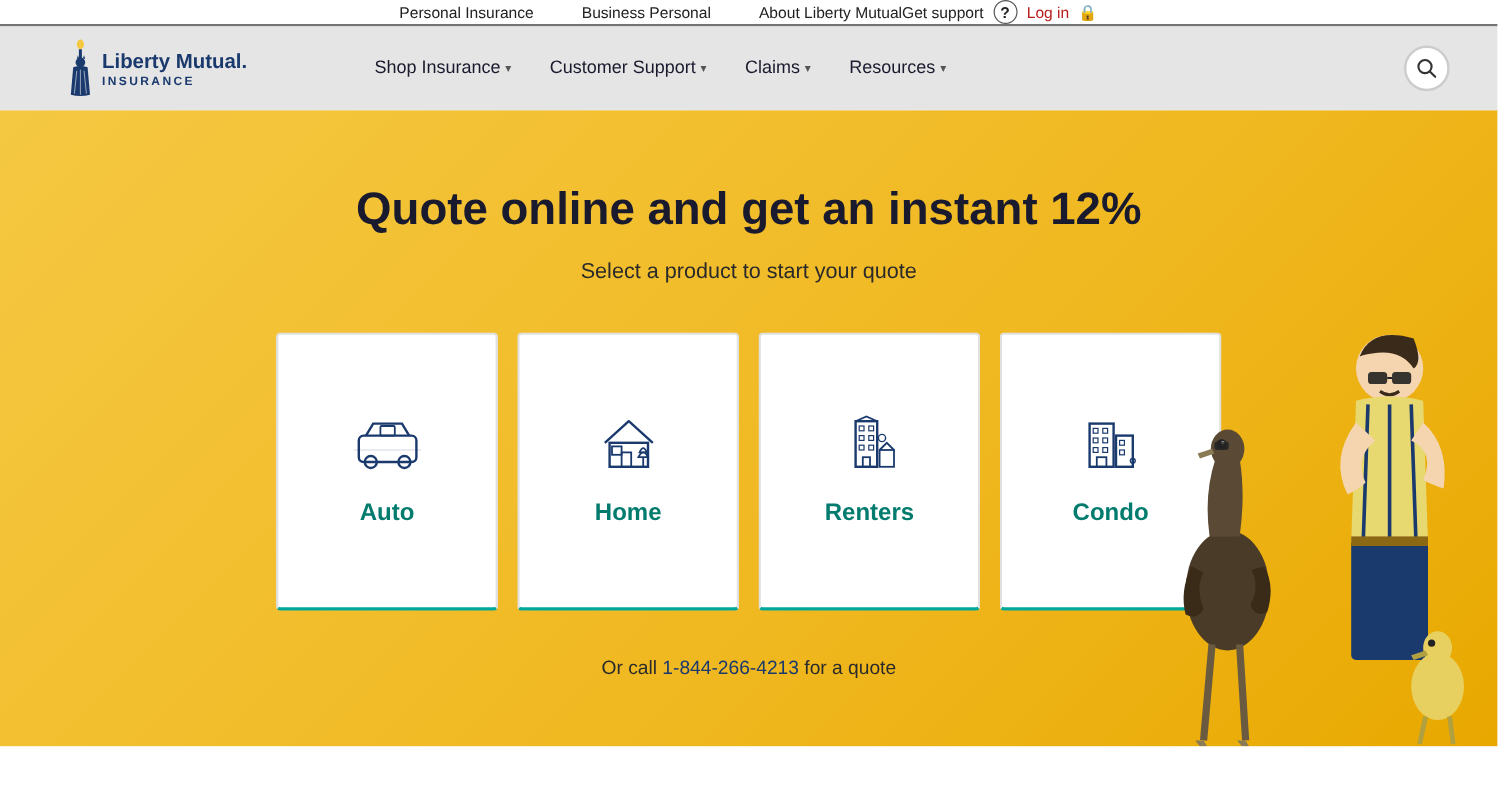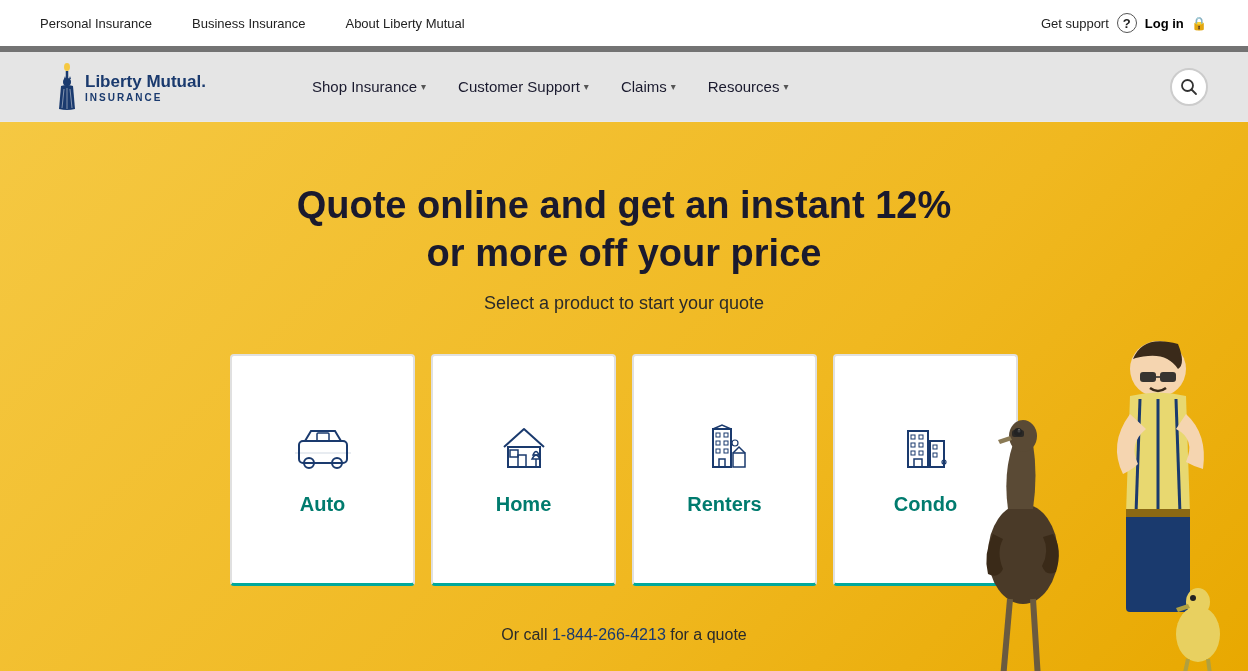--- a/index.html
+++ b/index.html
@@ -1,37 +1,37 @@
 <!DOCTYPE html>
 <html><head>
   <meta charset="utf-8">
   <style>
     * { box-sizing: border-box; margin: 0; padding: 0; }
     body { font-family: 'Arial', sans-serif; background: #fff; overflow-x: hidden; }
 
     
     .top-bar {
       background: #fff;
-      border-bottom: 6px solid #737373;
+      border-bottom: 2px solid #737373;
       display: flex;
       align-items: center;
-      justify-content: space-between;
+      justify-content: center;
       padding: 0 40px;
-      height: 52px;
+      height: 22px;
     }
     .top-bar-left { display: flex; gap: 40px; }
     .top-bar-left a {
       font-size: 13px;
       color: #222;
       text-decoration: none;
       font-weight: 500;
     }
     .top-bar-right { display: flex; align-items: center; gap: 8px; }
     .top-bar-right span { font-size: 13px; color: #222; }
-    .top-bar-right a { font-size: 13px; color: #000000; text-decoration: none; font-weight: 700; }
+    .top-bar-right a { font-size: 13px; color: #b91c1c; text-decoration: none; font-weight: 400; }
     .circle-icon {
       width: 20px; height: 20px;
       border: 1.5px solid #555;
       border-radius: 50%;
       display: inline-flex; align-items: center; justify-content: center;
       font-size: 11px; color: #555; font-weight: bold;
     }
     .lock-icon { font-size: 14px; color: #555; }
 
     
@@ -135,21 +135,21 @@
       height: 400px;
       overflow: hidden;
     }
   </style>
 </head>
 <body>
 
 <div class="top-bar">
   <div class="top-bar-left">
     <a>Personal Insurance</a>
-    <a>Business Insurance</a>
+    <a>Business Personal</a>
     <a>About Liberty Mutual</a>
   </div>
   <div class="top-bar-right">
     <span>Get support</span>
     <span class="circle-icon">?</span>
     <a>Log in</a>
     <span class="lock-icon">🔒</span>
   </div>
 </div>
 
@@ -204,21 +204,20 @@
     <svg width="18" height="18" viewBox="0 0 18 18" fill="none" xmlns="http://www.w3.org/2000/svg">
       <circle cx="7.5" cy="7.5" r="5.5" stroke="#333" stroke-width="1.8"></circle>
       <line x1="11.5" y1="11.5" x2="16" y2="16" stroke="#333" stroke-width="1.8" stroke-linecap="round"></line>
     </svg>
   </button>
 </nav>
 
 <section class="hero">
   <h1 class="hero-title">
     <span>Quote online and get an instant 12%</span><br>
-    <span>or more off your price</span>
   </h1>
   <p class="hero-subtitle">Select a product to start your quote</p>
 
   <div class="product-cards">
 
     <div class="product-card">
       <div class="card-icon">
         <svg viewBox="0 0 56 50" fill="none" xmlns="http://www.w3.org/2000/svg">
           <rect x="4" y="18" width="48" height="22" rx="4" stroke="#1a3a6e" stroke-width="2"></rect>
           <path d="M10 18 L16 8 H40 L46 18" stroke="#1a3a6e" stroke-width="2" fill="none"></path>

